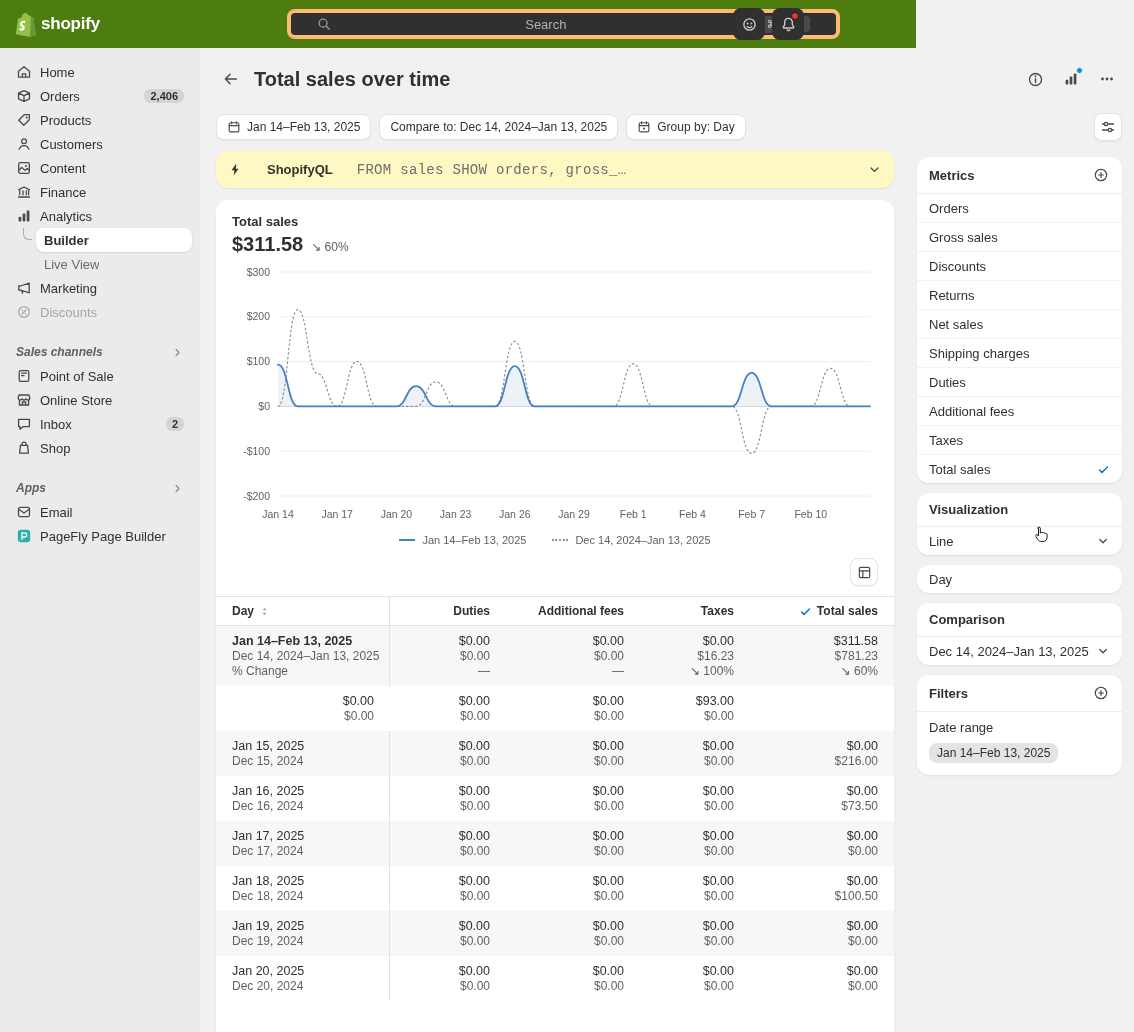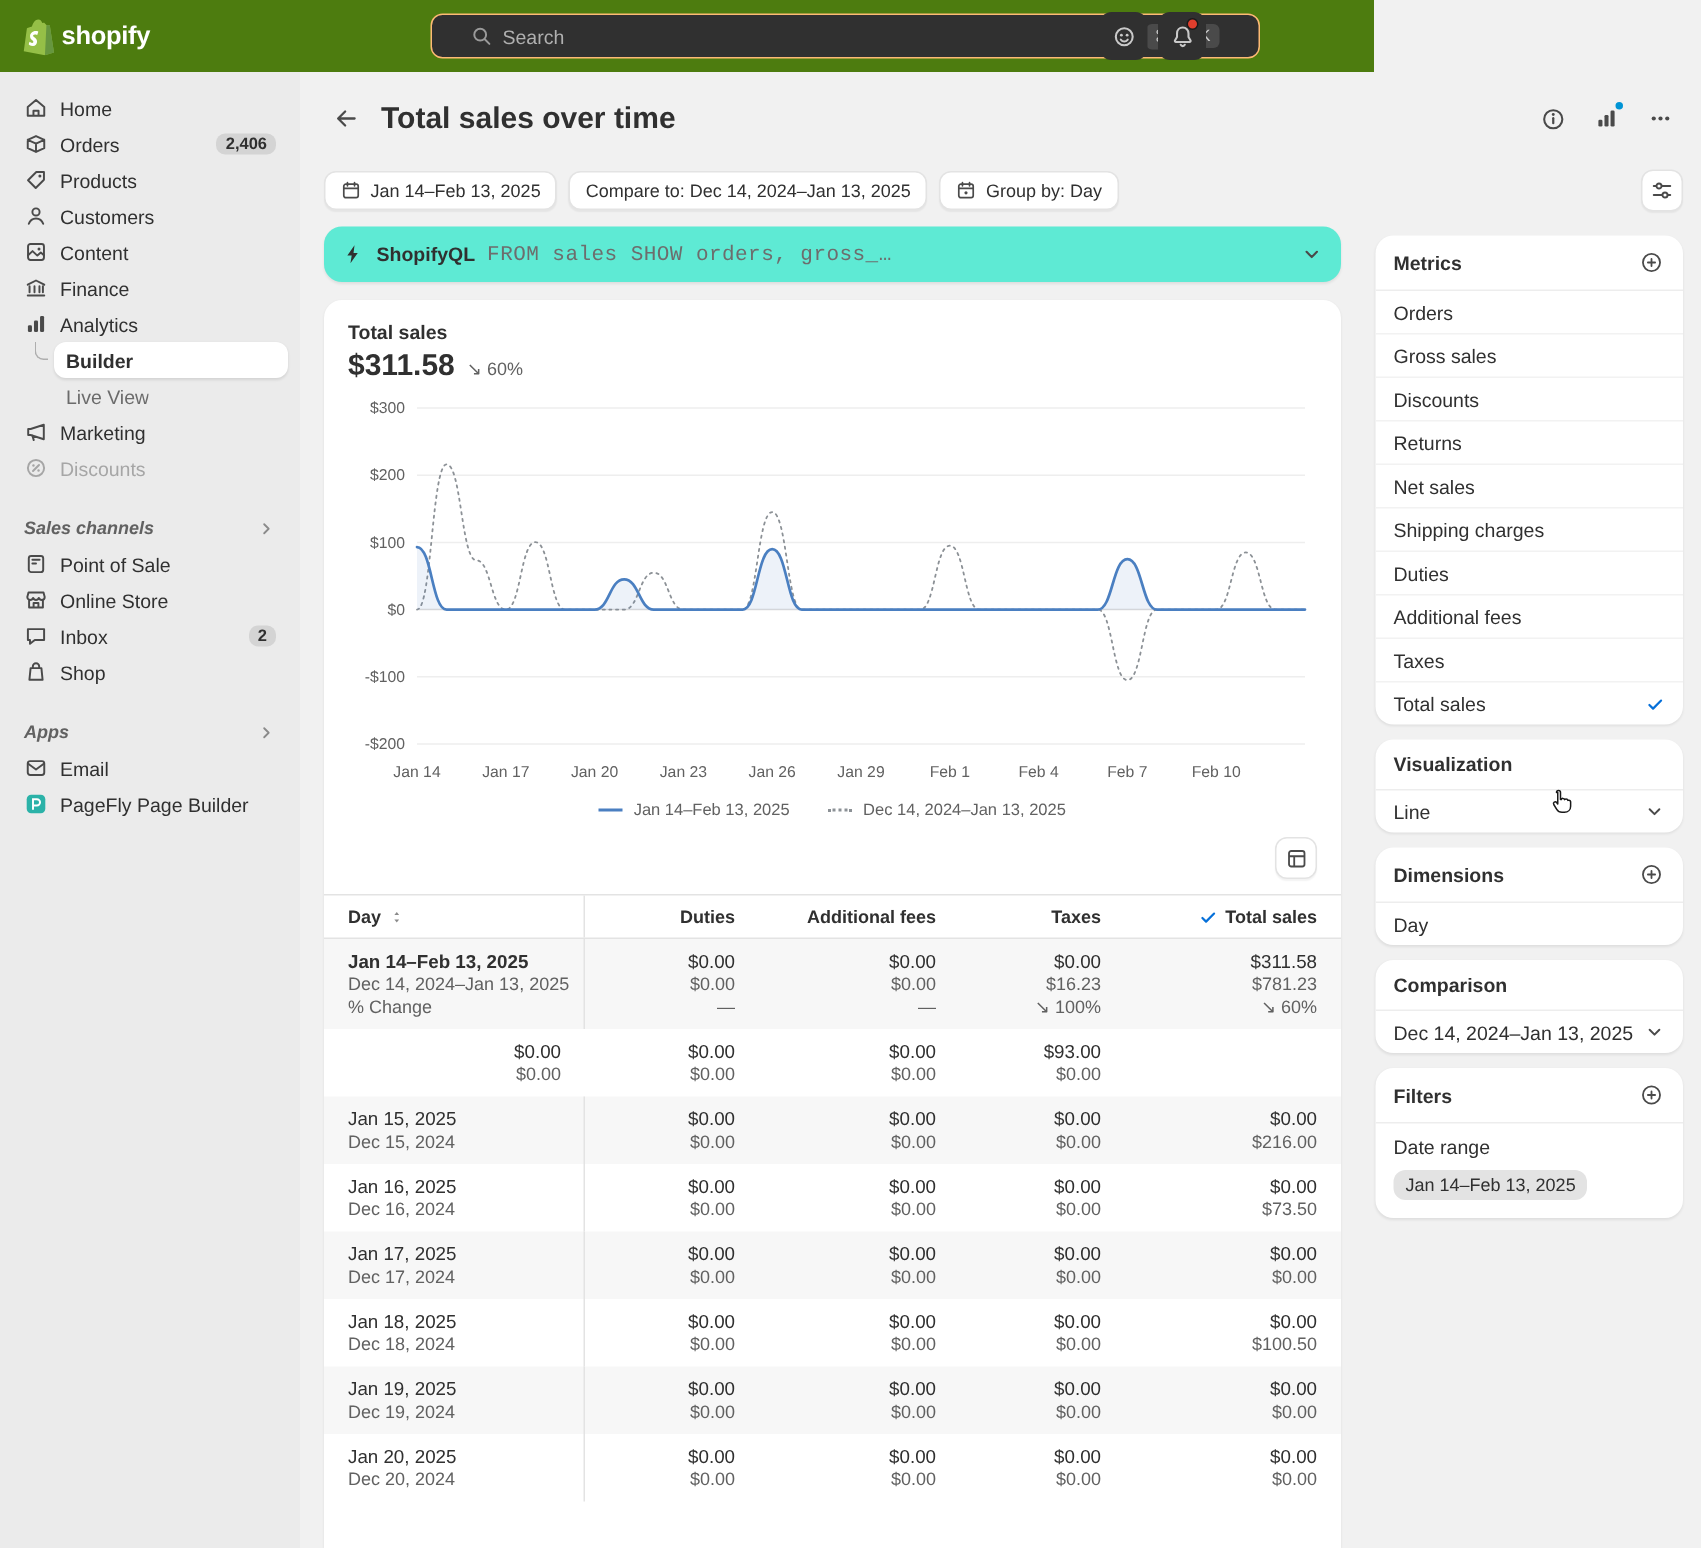--- a/index.html
+++ b/index.html
@@ -5,21 +5,21 @@
   * { margin:0; padding:0; box-sizing:border-box; }
   html,body { width:1134px; height:1032px; overflow:hidden; background:#f1f1f1;
     font-family:"Liberation Sans", sans-serif; color:#303030; }
   button { font-family:inherit; border:none; background:none; cursor:pointer; color:inherit; }
 
   
   .topbar { position:absolute; top:0; left:0; width:916px; height:48px; background:#4d7c0f; z-index:20; }
   .logo { position:absolute; left:14px; top:0; height:48px; display:flex; align-items:center; gap:5px; cursor:pointer; }
   .logo-text { color:#fff; font-weight:700; font-size:17px; letter-spacing:-.2px; }
   .searchbar { position:absolute; left:287px; top:9px; width:553px; height:30px; background:#303030;
-    border:1px solid #fdba74; border-radius:8px; display:flex; align-items:center; gap:7px; padding:0 26px; cursor:text; }
+    border:4px solid #fdba74; border-radius:8px; display:flex; align-items:center; gap:7px; padding:0 26px; cursor:text;text-align:center; }
   .search-text { flex:1; color:#b0b0b0; font-size:13px; }
   kbd { background:#4a4a4a; color:#cfcfcf; border-radius:4px; font-size:11px; padding:2px 6px;
     font-family:"Liberation Sans", sans-serif; }
   .topbar-right { position:absolute; right:112px; top:8px; display:flex; gap:7px; }
   .topbar-btn { width:32px; height:32px; border-radius:8px; background:#303030; display:flex;
     align-items:center; justify-content:center; position:relative; }
   .notif-dot { position:absolute; top:4px; right:5px; width:8px; height:8px; border-radius:50%;
     background:#e03e2d; border:1.5px solid #1a1a1a; }
 
   
@@ -56,23 +56,23 @@
   
   .pills-row { position:absolute; left:216px; top:113px; width:906px; display:flex; gap:8px; align-items:center; }
   .pill { display:flex; align-items:center; gap:6px; height:26px; padding:0 10px; background:#fff;
     border:1px solid #e3e3e3; border-radius:8px; font-size:12px; font-weight:500; color:#303030;
     box-shadow:0 1px 1px rgba(0,0,0,.05); white-space:nowrap; }
   .icon-btn { width:28px; height:28px; background:#fff; border:1px solid #e3e3e3; border-radius:8px;
     display:flex; align-items:center; justify-content:center; box-shadow:0 1px 1px rgba(0,0,0,.05); }
   .customize { margin-left:auto; }
 
   
-  .ql-bar { position:absolute; left:216px; top:151px; width:678px; height:37px; background:#5eead4;
+  .ql-bar { position:absolute; left:216px; top:151px; width:678px; height:37px; background:#fef9c3;
     border-radius:12px; box-shadow:0 1px 2px rgba(0,0,0,.08); display:flex; align-items:center;
-    gap:8px; padding:0 12px; cursor:pointer; }
+    gap:24px; padding:0 12px; cursor:pointer; }
   .ql-label { font-size:13px; font-weight:600; }
   .ql-query { flex:1; font-family:"Liberation Mono", monospace; font-size:14px; color:#6d6d6d; letter-spacing:.3px; }
 
   
   .report-card { position:absolute; left:216px; top:200px; width:678px; height:832px; background:#fff;
     border-radius:12px 12px 0 0; box-shadow:0 1px 2px rgba(0,0,0,.08); padding:14px 16px 0; overflow:hidden; }
   .metric-label { font-size:13px; font-weight:600; }
   .metric-value-row { display:flex; align-items:baseline; gap:8px; margin-top:4px; }
   .metric-value { font-size:20px; font-weight:700; }
   .metric-change { font-size:12px; color:#616161; }
@@ -741,31 +741,20 @@
       <span>Line</span>
       <span style="display:flex;">
           <svg width="14" height="14" viewBox="0 0 16 16">
             <path d="M4.3 6.3L8 10l3.7-3.7" fill="none" stroke="#4a4a4a" stroke-width="1.5" stroke-linecap="round" stroke-linejoin="round"></path>
           </svg>
         </span>
     </div>
   </div>
 
   <div class="panel-card">
-    <div class="panel-card-header">
-      <span>Dimensions</span>
-      <button class="plus-btn">
-        <span style="display:flex;">
-            <svg width="16" height="16" viewBox="0 0 16 16">
-              <circle cx="8" cy="8" r="5.7" fill="none" stroke="#4a4a4a" stroke-width="1.2"></circle>
-              <path d="M8 5.6v4.8M5.6 8h4.8" stroke="#4a4a4a" stroke-width="1.2" stroke-linecap="round"></path>
-            </svg>
-          </span>
-      </button>
-    </div>
     <div class="panel-item">
       <span>Day</span>
     </div>
   </div>
 
   <div class="panel-card">
     <div class="panel-card-header">
       <span>Comparison</span>
     </div>
     <div class="panel-item">

